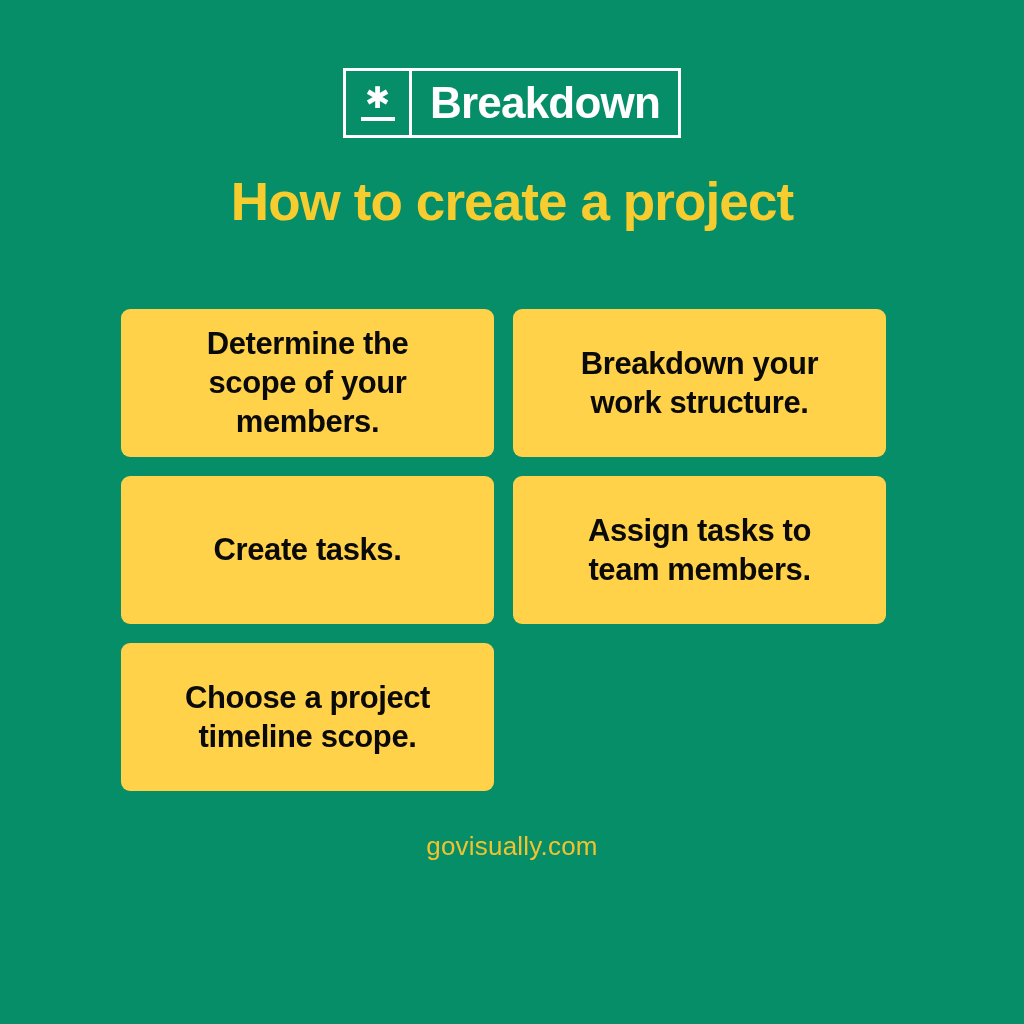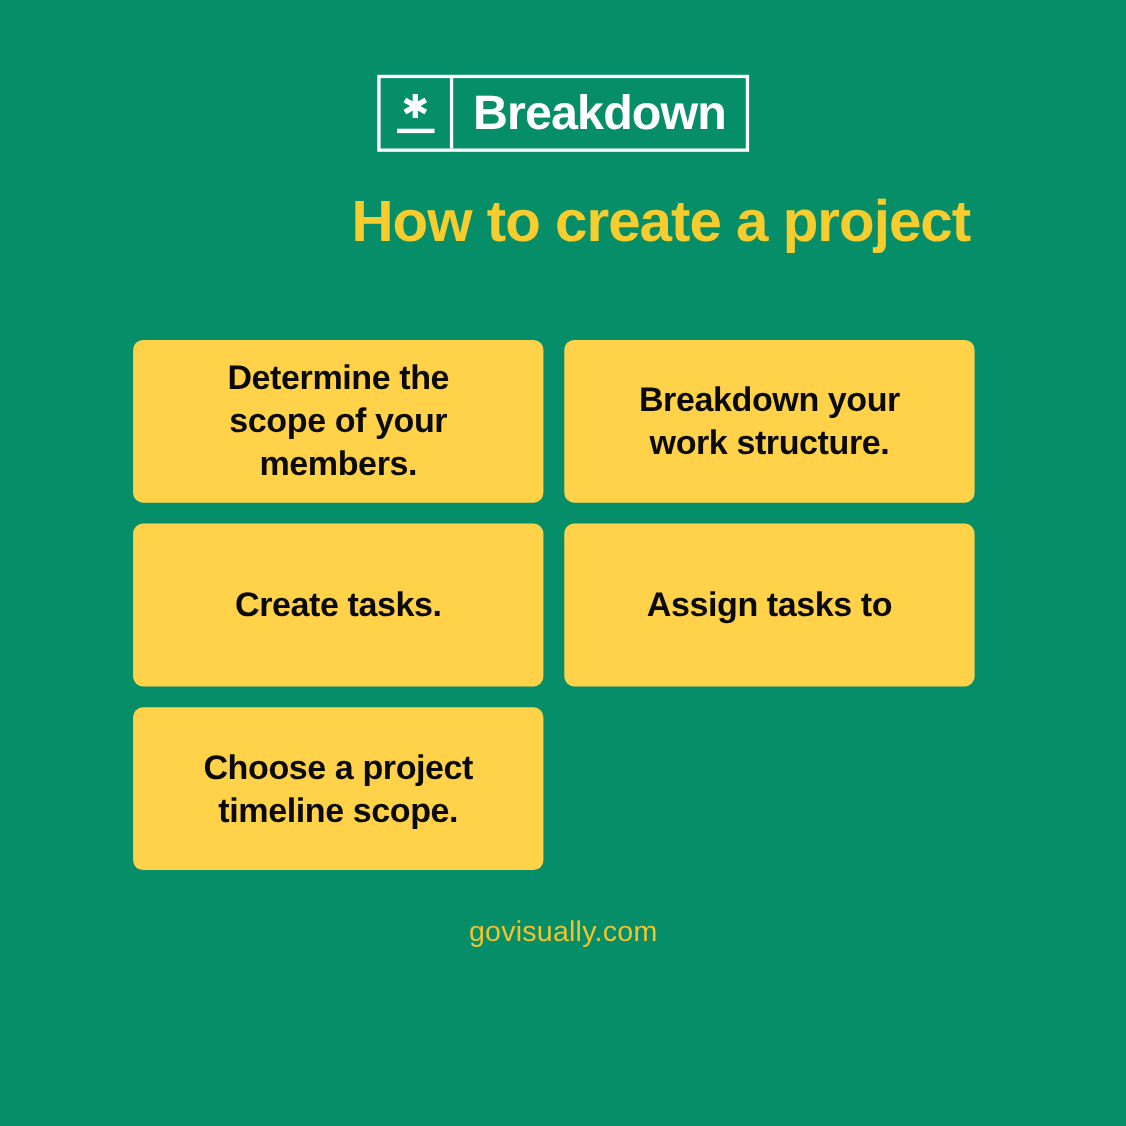--- a/index.html
+++ b/index.html
@@ -76,21 +76,20 @@
     width: 740px;
     text-align: center;
     color: #f7cc2e;
     font-size: 53px;
     font-weight: 700;
     line-height: 1.14;
     letter-spacing: -0.9px;
   }
   .title .line {
     display: block;
-    text-align: right;
   }
 
   
   .cards {
     margin-top: 41px;
     width: 782px;
     display: grid;
     grid-template-columns: 373px 373px;
     grid-auto-rows: 148px;
     column-gap: 36px;
@@ -164,20 +163,21 @@
     <div class="card">
       <div class="card-text">
         <span class="ln">Create tasks.</span>
       </div>
     </div>
 
 
     <div class="card">
       <div class="card-text">
         <span class="ln">Assign tasks to</span>
+        <span class="ln">team members.</span>
       </div>
     </div>
 
     <div class="card">
       <div class="card-text">
         <span class="ln">Choose a project</span>
         <span class="ln">timeline scope.</span>
       </div>
     </div>
 

